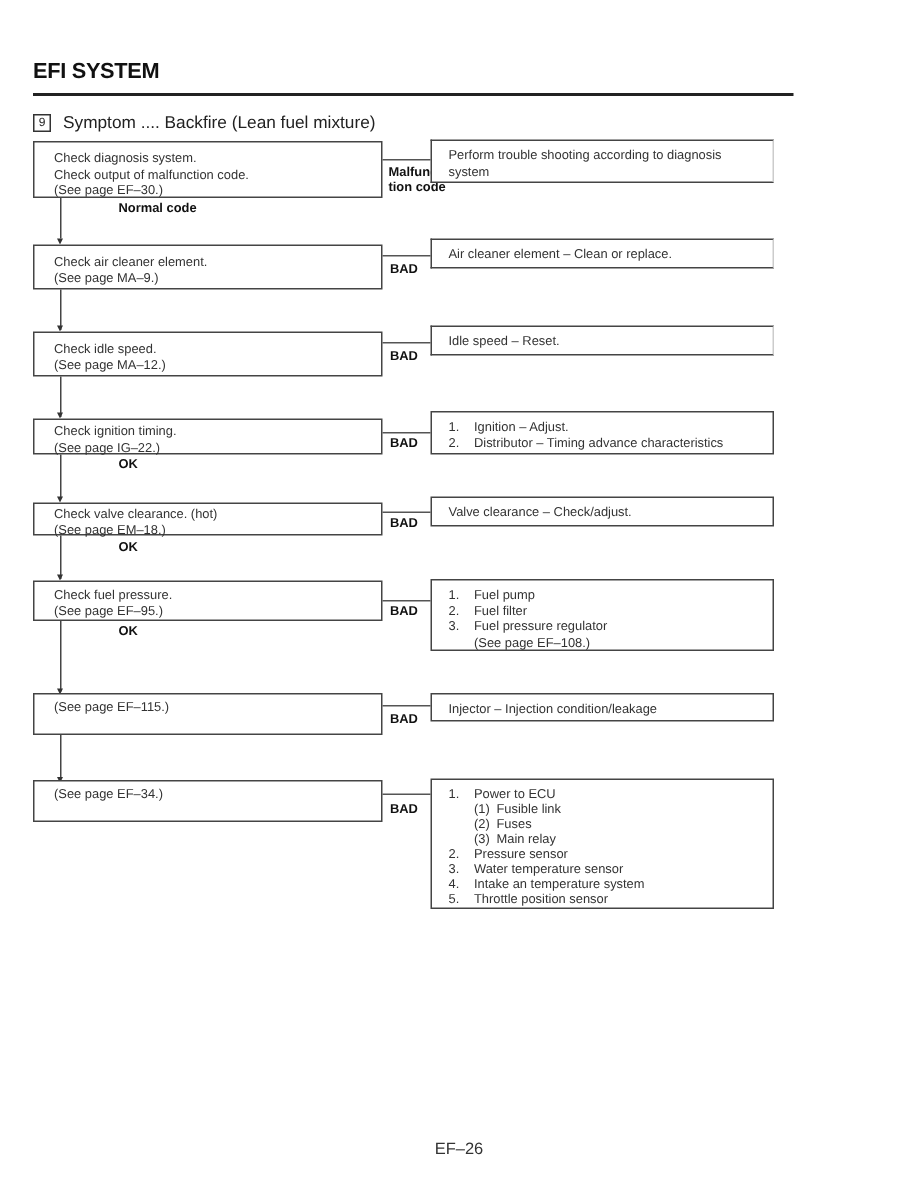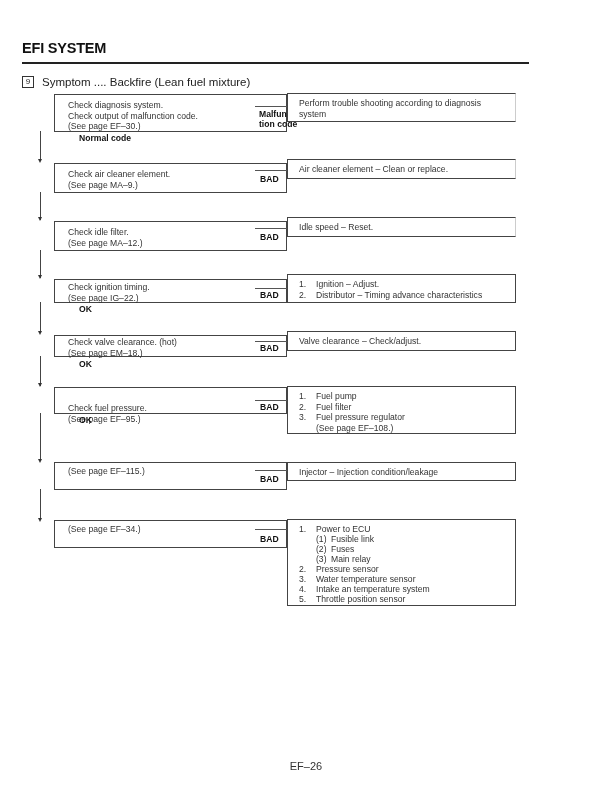--- a/index.html
+++ b/index.html
@@ -5,21 +5,21 @@
   html, body { margin:0; padding:0; background:#ffffff; }
   body { width:612px; height:792px; position:relative; overflow:hidden;
          font-family:"Liberation Sans", sans-serif; color:#222; }
   .abs { position:absolute; }
   .header-title { left:22px; top:40px; font-size:14.5px; font-weight:bold; letter-spacing:-0.2px; color:#111; }
   .header-rule { left:22px; top:62px; width:507px; height:2px; background:#222; }
   .symptom { left:22px; top:76px; font-size:11.5px; color:#222; display:flex; align-items:center; }
   .sym-num { display:inline-block; width:10px; height:10px; border:1px solid #333; font-size:8px; line-height:10px; text-align:center; margin-right:8px; }
   .box { position:absolute; border:1px solid #444; box-sizing:border-box; background:#fff;
          font-size:8.6px; line-height:10.6px; color:#333; padding:5px 0 0 13px; }
-  .lbox { left:22px; width:233px;margin-left:32px; }
+  .lbox { left:22px; width:233px; }
   .rbox { left:287px; width:229px; padding-left:11px; }
   .rbox.open { border-right-color:#ccc; }
   .vline { position:absolute; width:1px; background:#444; left:40px; }
   .hline { position:absolute; height:1px; background:#555; left:255px; width:44px; }
   .arrow { position:absolute; width:0; height:0; }
   .arrow-r { border-top:2.5px solid transparent; border-bottom:2.5px solid transparent; border-left:4px solid #333; left:297px; }
   .arrow-d { border-left:2.5px solid transparent; border-right:2.5px solid transparent; border-top:4px solid #333; left:38px; }
   .blabel { position:absolute; font-size:8.6px; font-weight:bold; color:#111; }
   .bad { left:260px; }
   .oklbl { left:32px;margin-left:47px; }
@@ -76,21 +76,21 @@
   <div>(See page MA–9.)</div>
 </div>
 <div class="hline" style="top:170px"></div>
 <div class="arrow arrow-r" style="top:168px"></div>
 <div class="blabel bad" style="top:174px">BAD</div>
 <div class="box rbox open" style="top:159px;height:20px;padding-top:4px">
   <div>Air cleaner element – Clean or replace.</div>
 </div>
 
 <div class="box lbox" style="top:221px;height:30px">
-  <div>Check idle filter.</div>
+  <div>Check idle speed.</div>
   <div>(See page MA–12.)</div>
 </div>
 <div class="hline" style="top:228px"></div>
 <div class="arrow arrow-r" style="top:226px"></div>
 <div class="blabel bad" style="top:232px">BAD</div>
 <div class="box rbox open" style="top:217px;height:20px;padding-top:4px">
   <div>Idle speed – Reset.</div>
 </div>
 
 <div class="box lbox" style="top:279px;height:24px;padding-top:2px">
@@ -117,21 +117,21 @@
   <div>(See page EM–18.)</div>
 </div>
 <div class="hline" style="top:341px"></div>
 <div class="arrow arrow-r" style="top:339px"></div>
 <div class="blabel bad" style="top:343px">BAD</div>
 <div class="box rbox" style="top:331px;height:20px;padding-top:4px">
   <div>Valve clearance – Check/adjust.</div>
 </div>
 <div class="blabel oklbl" style="top:359px">OK</div>
 
-<div class="box lbox" style="top:387px;height:27px;padding-top:15px">
+<div class="box lbox" style="top:387px;height:27px;padding-top:3px">
   <div>Check fuel pressure.</div>
   <div>(See page EF–95.)</div>
 </div>
 <div class="hline" style="top:400px"></div>
 <div class="arrow arrow-r" style="top:398px"></div>
 <div class="blabel bad" style="top:402px">BAD</div>
 <div class="box rbox" style="top:386px;height:48px;padding-top:4px">
   <div class="li">
       <span class="n">1.</span>
       <span>Fuel pump</span>

